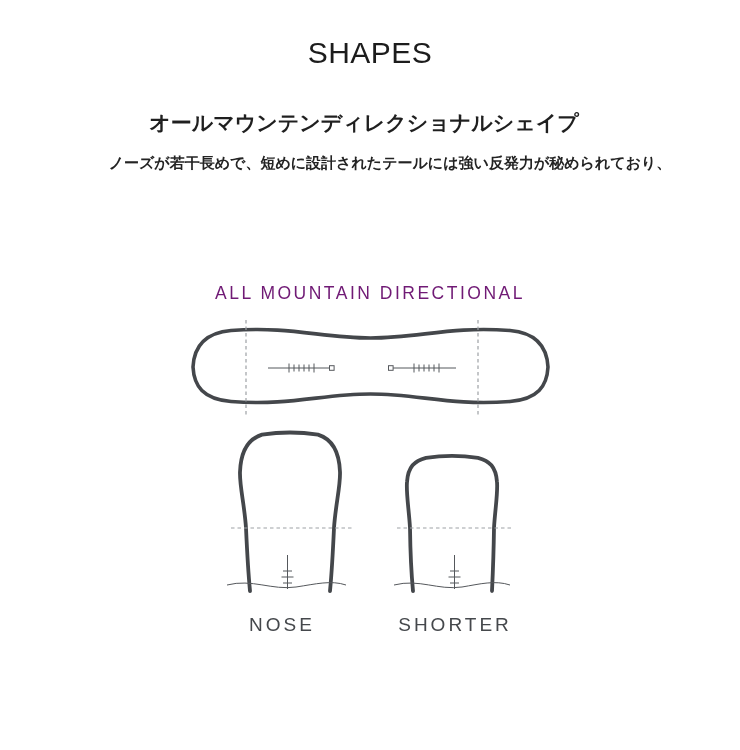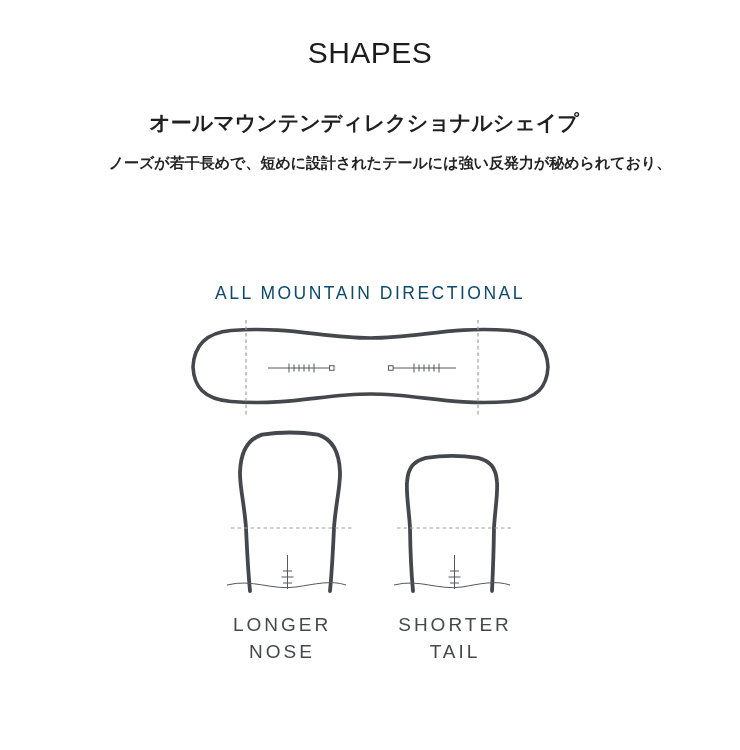--- a/index.html
+++ b/index.html
@@ -16,21 +16,21 @@
   .subtitle{
     top:109px;left:0;width:728px;text-align:center;
     font-size:21px;font-weight:700;color:#1f1f1f;
   }
   .description{
     top:151px;left:0;width:740px;text-align:center;
     font-size:15px;font-weight:600;line-height:23px;color:#232323;margin-left:20px;
   }
   .diagram-heading{
     top:283px;left:0;width:740px;text-align:center;
-    font-size:17.5px;font-weight:400;letter-spacing:2.5px;color:#0c4a6e;
+    font-size:17.5px;font-weight:400;letter-spacing:2.5px;color:#701a75;
   }
   svg.diagram{top:0;left:0;width:740px;height:750px;}
   .board-outline,.shape-outline{fill:none;stroke:var(--outline);stroke-width:3.6;stroke-linecap:round;}
   .shape-outline{stroke-width:3.8;}
   .dash-line{stroke:var(--dashed);stroke-width:1.2;stroke-dasharray:3.5 3;fill:none;}
   .thin{stroke:var(--thin);stroke-width:1;fill:none;}
   .insert-square{fill:#ffffff;stroke:var(--thin);stroke-width:1;}
   .shape-label{
     width:220px;text-align:center;
     font-size:19px;font-weight:400;letter-spacing:3px;line-height:27px;color:#45484c;
@@ -120,19 +120,17 @@
     <g>
       <line class="thin" x1="454.5" y1="555" x2="454.5" y2="589"></line>
       <line class="thin" x1="450" y1="571" x2="459" y2="571"></line>
       <line class="thin" x1="448.5" y1="577" x2="460.5" y2="577"></line>
       <line class="thin" x1="450" y1="583" x2="459" y2="583"></line>
     </g>
   </g>
 </svg>
 
 <div class="abs shape-label label-nose">
-  <div>LONGER</div>
   <div>NOSE</div>
 </div>
 <div class="abs shape-label label-tail">
   <div>SHORTER</div>
-  <div>TAIL</div>
 </div>
 
 </body></html>

